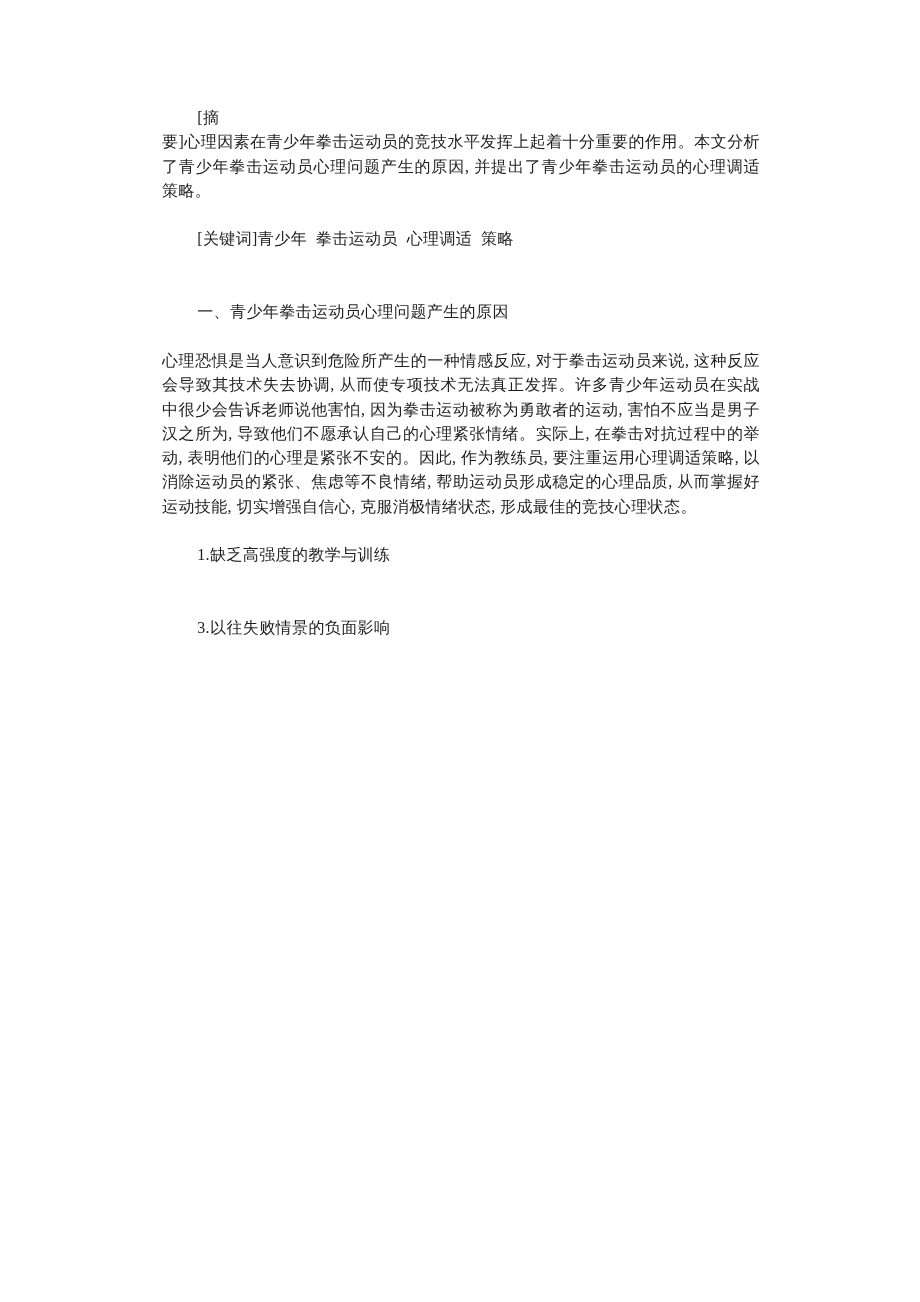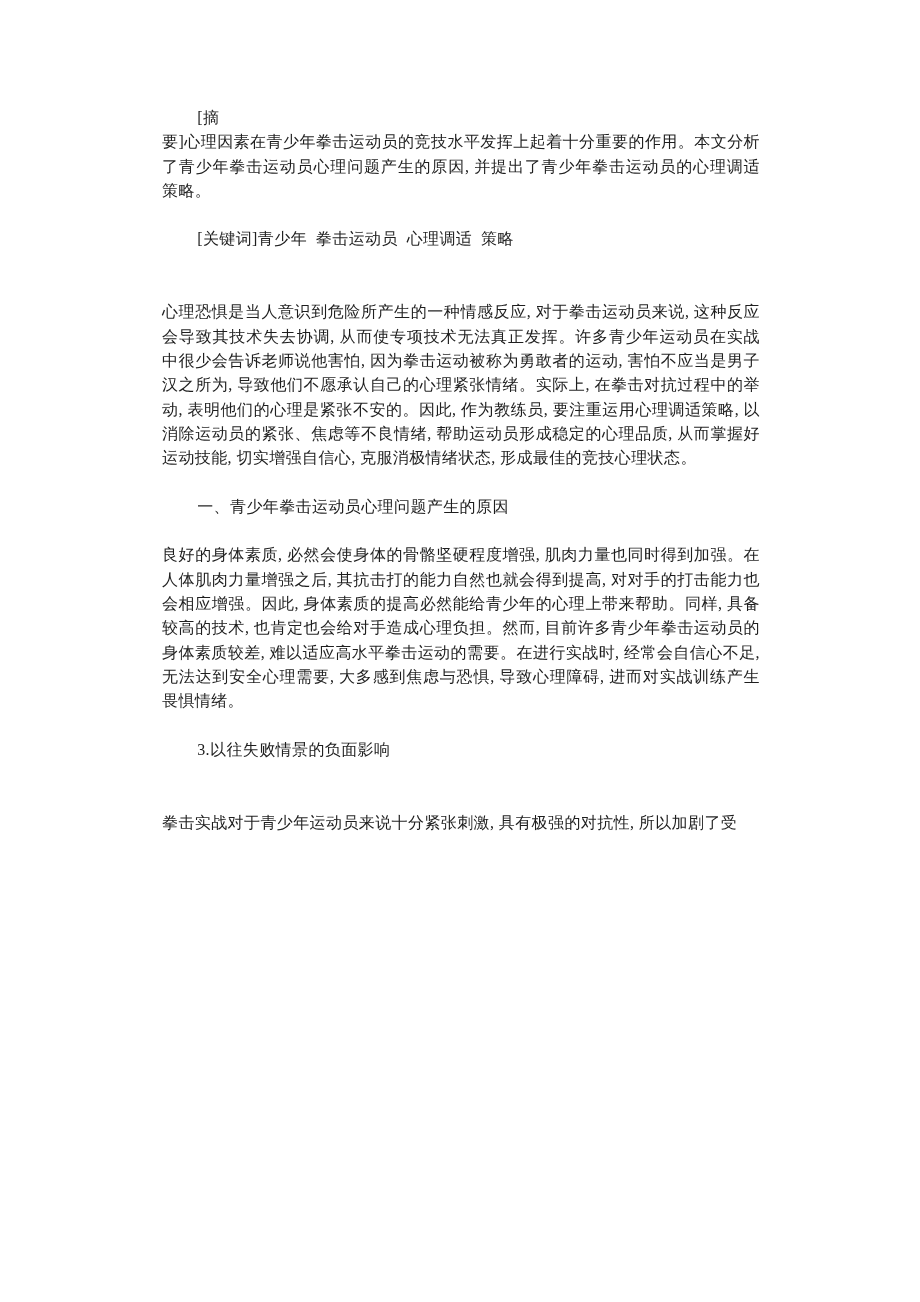--- a/index.html
+++ b/index.html
@@ -42,27 +42,26 @@
 <body>
 
 <div class="doc-page">
   <div class="doc-content">
 
     <p class="block indent2 mb1">[摘
 要]心理因素在青少年拳击运动员的竞技水平发挥上起着十分重要的作用。本文分析了青少年拳击运动员心理问题产生的原因, 并提出了青少年拳击运动员的心理调适策略。</p>
 
     <p class="block indent2 mb2">[关键词]青少年  拳击运动员  心理调适  策略</p>
 
+    <p class="block indent2 mb1">一、青少年拳击运动员心理问题产生的原因</p>
+
     <p class="block mb1">心理恐惧是当人意识到危险所产生的一种情感反应, 对于拳击运动员来说, 这种反应会导致其技术失去协调, 从而使专项技术无法真正发挥。许多青少年运动员在实战中很少会告诉老师说他害怕, 因为拳击运动被称为勇敢者的运动, 害怕不应当是男子汉之所为, 导致他们不愿承认自己的心理紧张情绪。实际上, 在拳击对抗过程中的举动, 表明他们的心理是紧张不安的。因此, 作为教练员, 要注重运用心理调适策略, 以消除运动员的紧张、焦虑等不良情绪, 帮助运动员形成稳定的心理品质, 从而掌握好运动技能, 切实增强自信心, 克服消极情绪状态, 形成最佳的竞技心理状态。</p>
 
-    <p class="block indent2 mb1">一、青少年拳击运动员心理问题产生的原因</p>
+    <p class="block indent2 mb2">1.缺乏高强度的教学与训练</p>
 
 
 
 
-    <p class="block mb1">良好的身体素质, 必然会使身体的骨骼坚硬程度增强, 肌肉力量也同时得到加强。在人体肌肉力量增强之后, 其抗击打的能力自然也就会得到提高, 对对手的打击能力也会相应增强。因此, 身体素质的提高必然能给青少年的心理上带来帮助。同样, 具备较高的技术, 也肯定也会给对手造成心理负担。然而, 目前许多青少年拳击运动员的身体素质较差, 难以适应高水平拳击运动的需要。在进行实战时, 经常会自信心不足, 无法达到安全心理需要, 大多感到焦虑与恐惧, 导致心理障碍, 进而对实战训练产生畏惧情绪。</p>
-
     <p class="block indent2 mb2">3.以往失败情景的负面影响</p>
 
-    <p class="block">拳击实战对于青少年运动员来说十分紧张刺激, 具有极强的对抗性, 所以加剧了受</p>
 
   </div>
 </div>
 
 </body></html>

